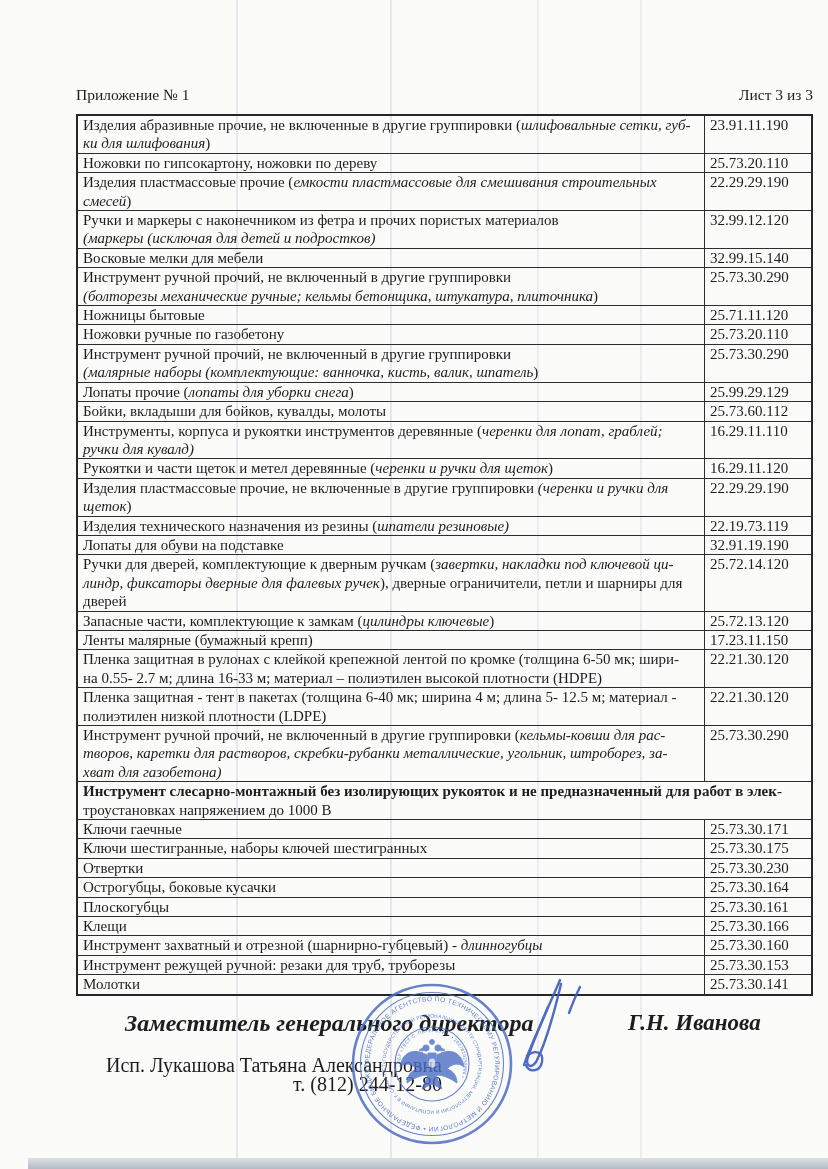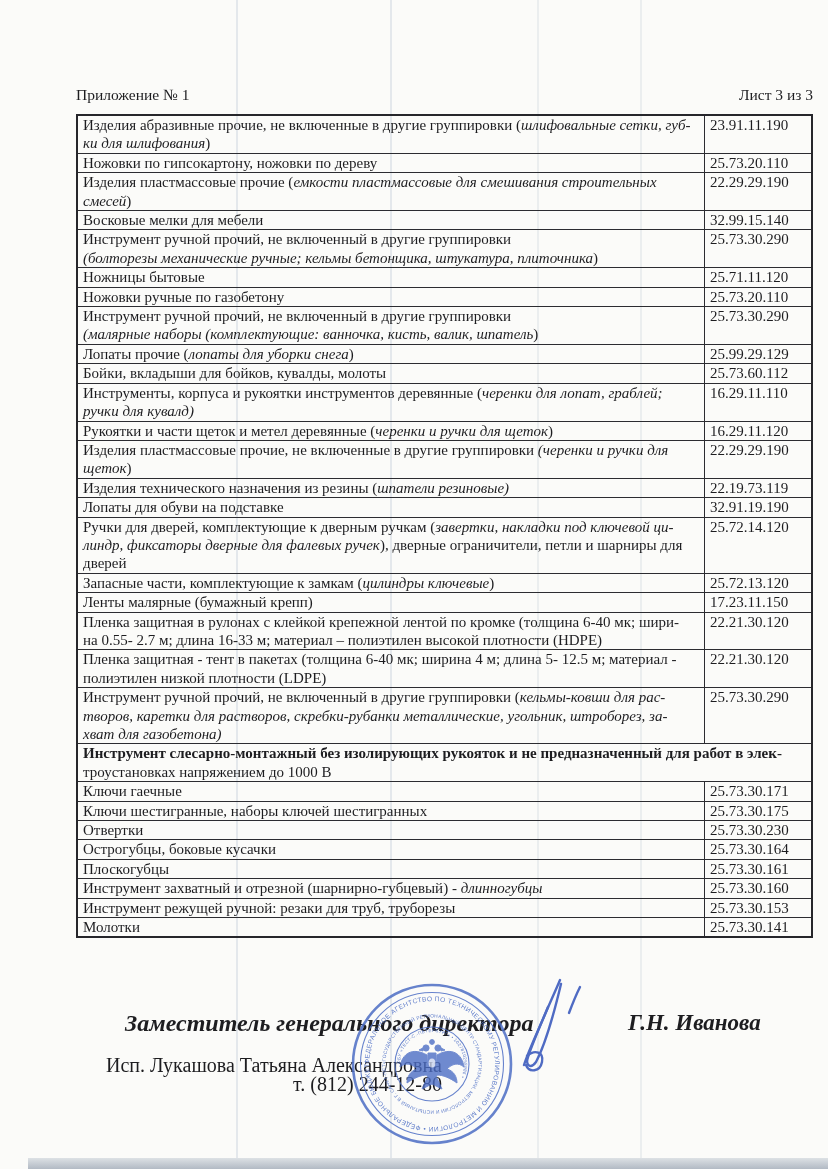--- a/index.html
+++ b/index.html
@@ -53,20 +53,24 @@
         </tr>
         <tr>
           <td><span>Ножовки по гипсокартону, ножовки по дереву</span></td>
           <td class="code">25.73.20.110</td>
         </tr>
         <tr>
           <td><span>Изделия пластмассовые прочие (</span><span class="i">емкости пластмассовые  для смешивания строительных</span><br><span class="i">смесей</span><span>)</span></td>
           <td class="code">22.29.29.190</td>
         </tr>
         <tr>
+          <td><span>Ручки и маркеры с наконечником из фетра и прочих пористых материалов</span><br><span class="i">(маркеры (исключая для детей и подростков)</span></td>
+          <td class="code">32.99.12.120</td>
+        </tr>
+        <tr>
           <td><span>Восковые мелки для мебели</span></td>
           <td class="code">32.99.15.140</td>
         </tr>
         <tr>
           <td><span>Инструмент ручной прочий, не включенный в другие группировки</span><br><span class="i">(болторезы  механические ручные; кельмы бетонщика, штукатура, плиточника</span><span>)</span></td>
           <td class="code">25.73.30.290</td>
         </tr>
         <tr>
           <td><span>Ножницы бытовые</span></td>
           <td class="code">25.71.11.120</td>
@@ -113,21 +117,21 @@
         </tr>
         <tr>
           <td><span>Запасные части, комплектующие к замкам (</span><span class="i">цилиндры ключевые</span><span>)</span></td>
           <td class="code">25.72.13.120</td>
         </tr>
         <tr>
           <td><span>Ленты малярные (бумажный крепп)</span></td>
           <td class="code">17.23.11.150</td>
         </tr>
         <tr>
-          <td><span>Пленка защитная в рулонах с клейкой крепежной лентой по кромке (толщина 6-40 мк;  шири-</span><br><span>на 0.55- 2.7 м;  длина 16-33 м; материал – полиэтилен высокой плотности (HDPE)</span></td>
+          <td><span>Пленка защитная в рулонах с клейкой крепежной лентой по кромке (толщина 6-50 мк;  шири-</span><br><span>на 0.55- 2.7 м;  длина 16-33 м; материал – полиэтилен высокой плотности (HDPE)</span></td>
           <td class="code">22.21.30.120</td>
         </tr>
         <tr>
           <td><span>Пленка защитная - тент в пакетах (толщина 6-40 мк; ширина 4 м; длина 5- 12.5 м; материал -</span><br><span>полиэтилен низкой плотности (LDPE)</span></td>
           <td class="code">22.21.30.120</td>
         </tr>
         <tr>
           <td><span>Инструмент ручной прочий, не включенный в другие группировки (</span><span class="i">кельмы-ковши для рас-</span><br><span class="i">творов, каретки для растворов, скребки-рубанки металлические, угольник, штроборез, за-</span><br><span class="i">хват для газобетона)</span></td>
           <td class="code">25.73.30.290</td>
         </tr>
@@ -146,20 +150,24 @@
           <td><span>Отвертки</span></td>
           <td class="code">25.73.30.230</td>
         </tr>
         <tr>
           <td><span>Острогубцы, боковые кусачки</span></td>
           <td class="code">25.73.30.164</td>
         </tr>
         <tr>
           <td><span>Плоскогубцы</span></td>
           <td class="code">25.73.30.161</td>
+        </tr>
+        <tr>
+          <td><span>Клещи</span></td>
+          <td class="code">25.73.30.166</td>
         </tr>
         <tr>
           <td><span>Инструмент захватный и отрезной (шарнирно-губцевый) - </span><span class="i">длинногубцы</span></td>
           <td class="code">25.73.30.160</td>
         </tr>
         <tr>
           <td><span>Инструмент режущей ручной: резаки для труб, труборезы</span></td>
           <td class="code"> 25.73.30.153</td>
         </tr>
         <tr>

